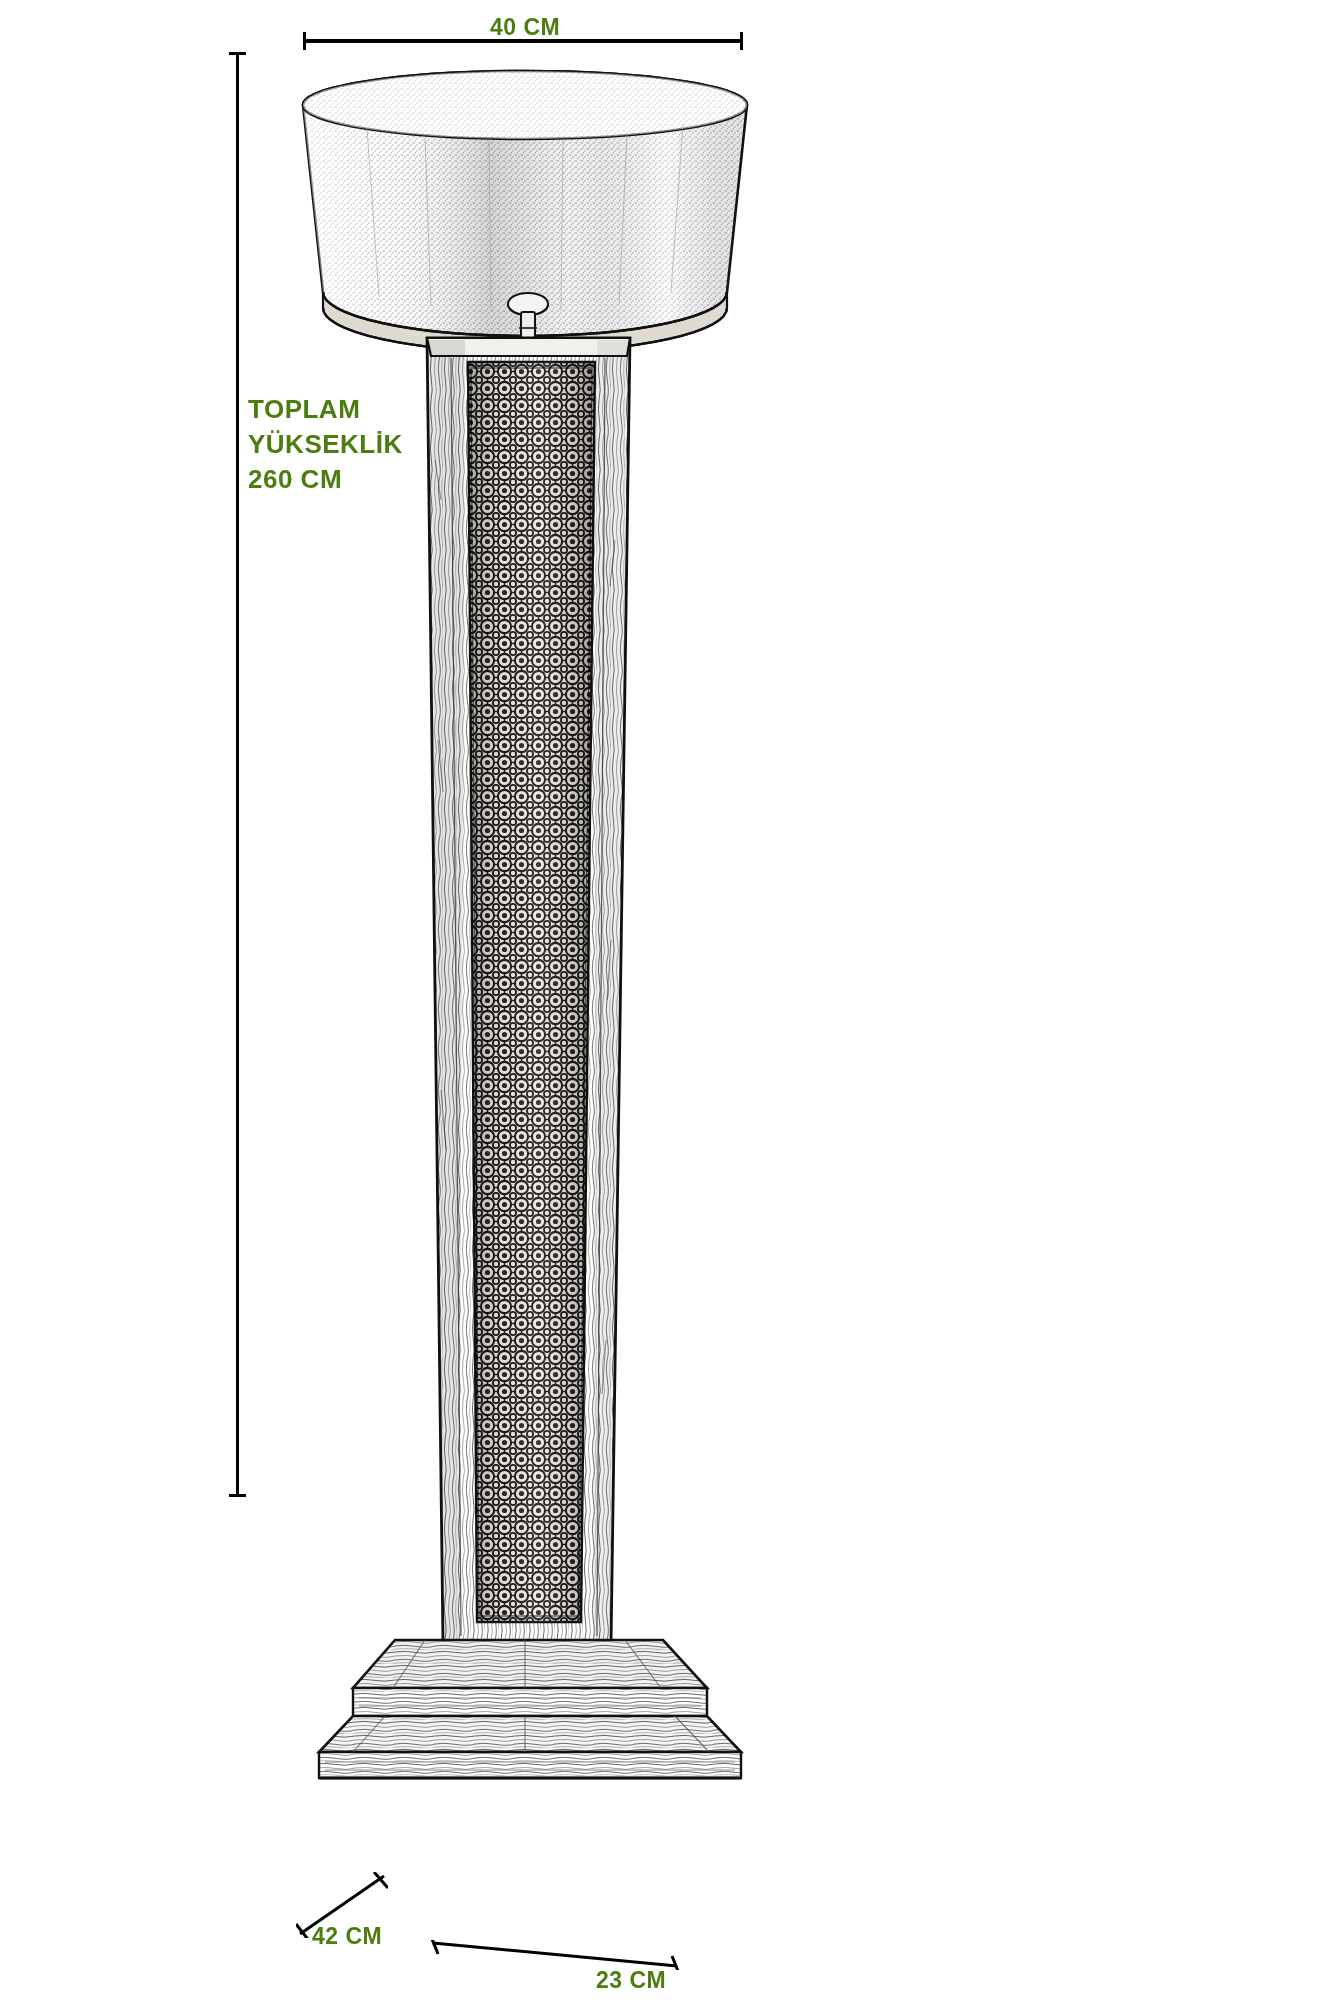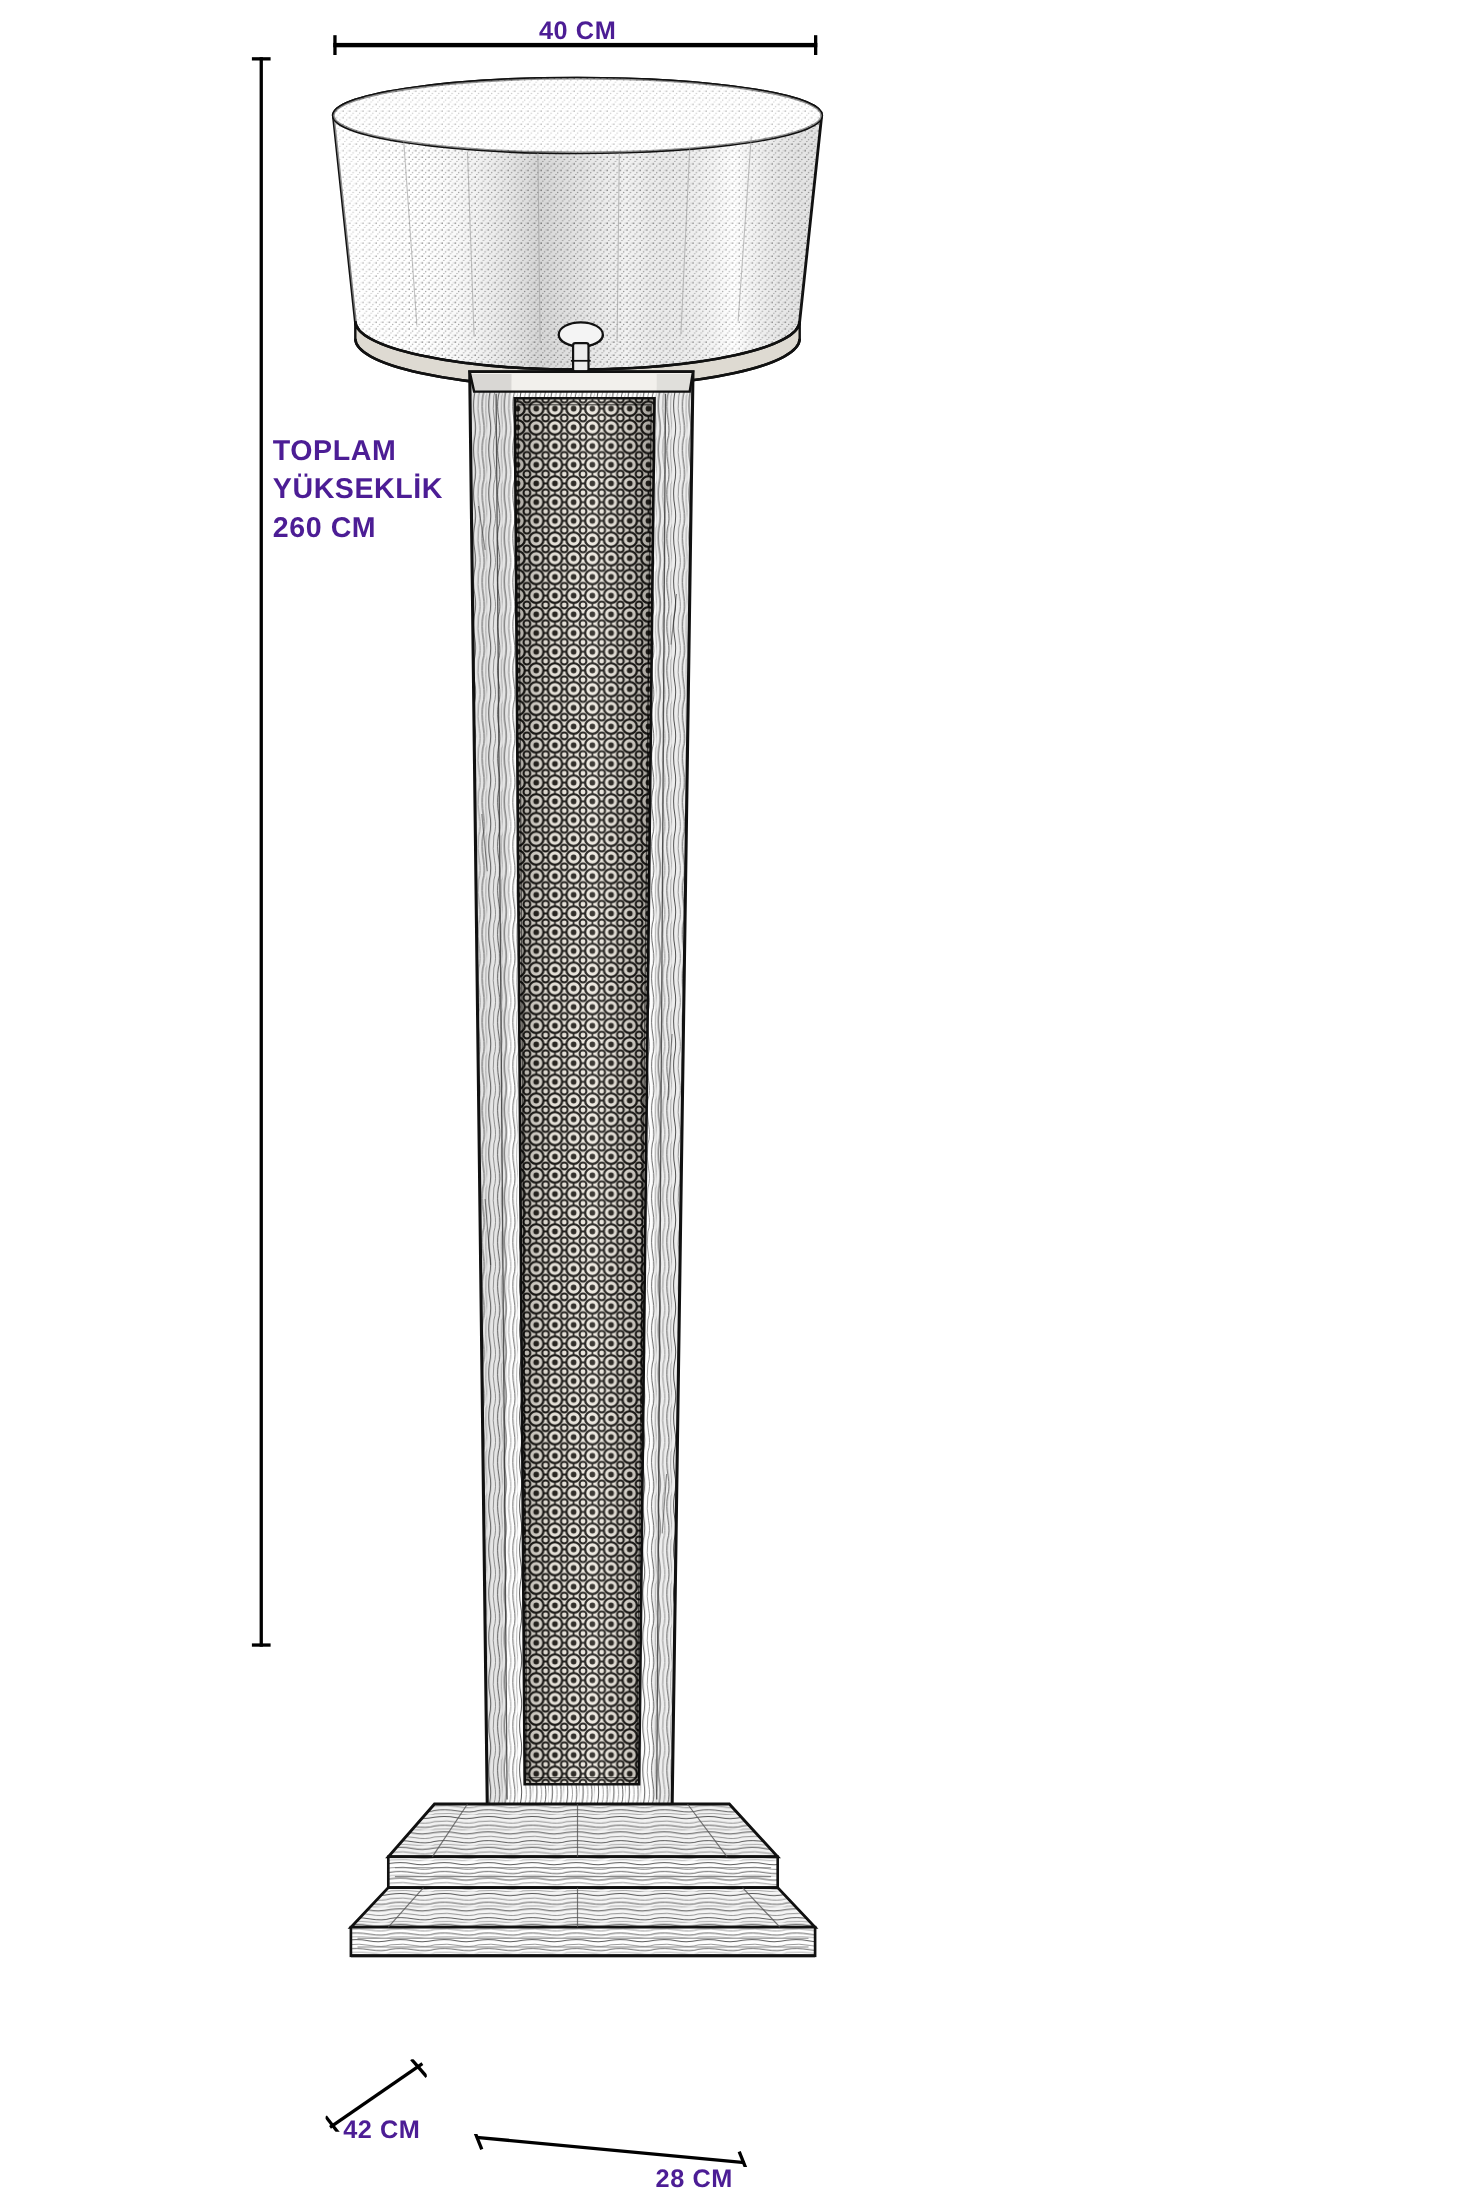--- a/index.html
+++ b/index.html
@@ -11,21 +11,21 @@
     width: 1332px; height: 2000px;
     position: relative;
     font-family: "Liberation Sans", sans-serif;
     overflow: hidden;
   }
 
   
   .dim-label {
     position: absolute;
     font-weight: bold;
-    color: #4c1d95;
+    color: #4d7c0f;
     letter-spacing: 0.5px;
     white-space: pre;
     line-height: 1.35;
   }
 
   #top-width-label {
     left: 490px; top: 12px;
     font-size: 23px;
   }
   #height-label {
@@ -107,21 +107,21 @@
 </svg>
 
 <div class="dim-label" id="top-width-label">40 CM</div>
 
 <div class="dim-label" id="height-label">TOPLAM
 YÜKSEKLİK
 260 CM</div>
 
 <div class="dim-label" id="depth-label">42 CM</div>
 
-<div class="dim-label" id="base-width-label">28 CM</div>
+<div class="dim-label" id="base-width-label">23 CM</div>
 
 <div id="lamp-figure">
 <svg width="500" height="1920" viewBox="0 0 500 1920" xmlns="http://www.w3.org/2000/svg">
   <defs>
 
     <pattern id="linen" width="6" height="6" patternUnits="userSpaceOnUse">
       <rect width="6" height="6" fill="#ffffff"></rect>
       <circle cx="1" cy="1" r="0.75" fill="#8a8a8a"></circle>
       <circle cx="4" cy="3" r="0.65" fill="#9a9a9a"></circle>
       <circle cx="2.5" cy="4.7" r="0.5" fill="#777777"></circle>

